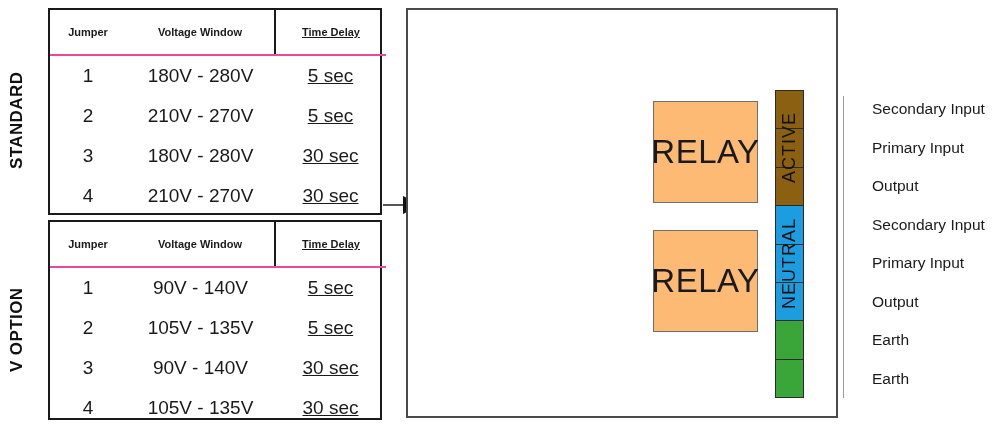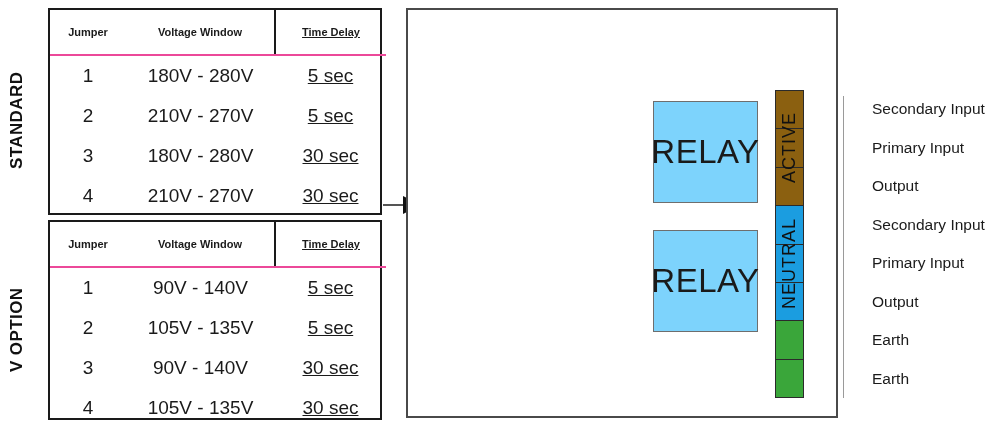--- a/index.html
+++ b/index.html
@@ -105,21 +105,21 @@
     border: 2px solid #4a4a4a;
     box-sizing: border-box;
     background: #fff;
   }
 
   
   .relay-box {
     position: absolute;
     border: 1.5px solid #6e6e6e;
     box-sizing: border-box;
-    background: #7dd3fc;
+    background: #fdba74;
     display: flex;
     align-items: center;
     justify-content: center;
     font-size: 33px;
     color: #1a1a1a;
     letter-spacing: 0.5px;
   }
   #relay-1 { left: 653px; top: 101px; width: 105px; height: 102px; }
   #relay-2 { left: 653px; top: 230px; width: 105px; height: 102px; }
 

